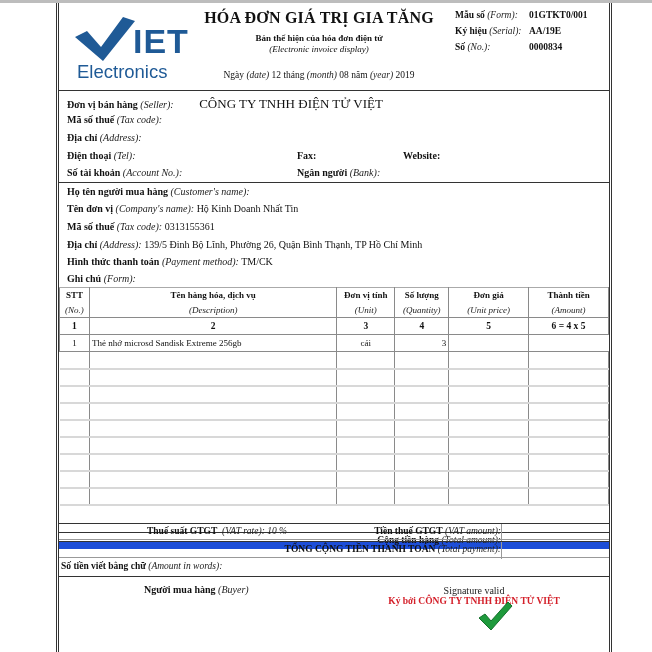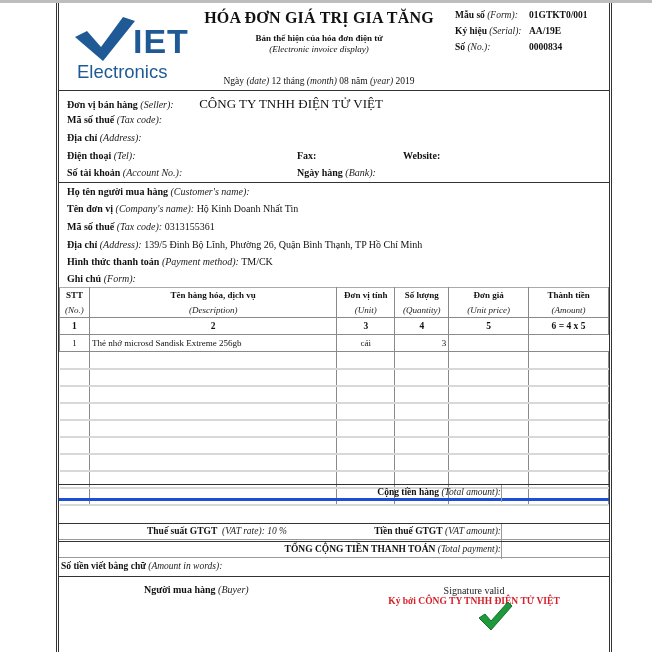--- a/index.html
+++ b/index.html
@@ -14,21 +14,21 @@
   .i { font-style: italic; font-weight: normal; color: #222; }
 
   
   .header { position: absolute; left: 0; top: 0; width: 550px; height: 88px; border-bottom: 1.5px solid #333; }
   .logo { position: absolute; left: 14px; top: 14px; width: 116px; height: 64px; }
   .title-block { position: absolute; left: 140px; top: 6px; width: 240px; text-align: center; }
   .title { font-size: 16px; font-weight: bold; letter-spacing: 0.2px; color: #111; }
   .subtitle { font-size: 11px; font-style: italic; margin-top: 2px; }
   .display-title { font-size: 9px; font-weight: bold; margin-top: 6px; }
   .display-sub { font-size: 9px; font-style: italic; margin-top: 1px; }
-  .date-line { font-size: 9.5px; margin-top: 22px; }
+  .date-line { font-size: 9.5px; margin-top: 16px; }
   .meta { position: absolute; left: 396px; top: 5px; font-size: 9.5px; }
   .meta-row { display: flex; height: 16px; line-height: 14px; }
   .meta-label { width: 74px; font-weight: bold; }
   .meta-value { font-weight: bold; }
 
   
   .seller { position: absolute; left: 0; top: 88px; width: 550px; height: 92px; border-bottom: 1.5px solid #333; }
   .buyer { position: absolute; left: 0; top: 180px; width: 550px; height: 104px; }
   .row { position: absolute; left: 8px; font-size: 10px; white-space: nowrap; }
   .row.big .value { font-size: 13px; font-weight: normal; margin-left: 23px; }
@@ -121,21 +121,21 @@
     <div class="row" style="top:59px; left:238px">
       <span class="b">Fax:</span>
     </div>
     <div class="row" style="top:59px; left:344px">
       <span class="b">Website:</span>
     </div>
     <div class="row" style="top:76px">
       <span class="b">Số tài khoản</span> <span class="i">(Account No.):</span>
     </div>
     <div class="row" style="top:76px; left:238px">
-      <span class="b">Ngày hàng</span> <span class="i">(Bank):</span>
+      <span class="b">Ngân người</span> <span class="i">(Bank):</span>
     </div>
   </div>
 
   <div class="buyer">
     <div class="row" style="top:3px">
       <span class="b">Họ tên người mua hàng</span> <span class="i">(Customer's name):</span>
     </div>
     <div class="row" style="top:20px">
       <span class="b">Tên đơn vị</span> <span class="i">(Company's name):</span> <span>Hộ Kinh Doanh Nhất Tin</span>
     </div>
@@ -255,21 +255,21 @@
           <td></td>
           <td></td>
           <td></td>
           <td></td>
           <td></td>
           <td></td>
         </tr>
   </tbody>
     </table>
 
-  <div class="tot-row" style="top:481px; border-top:1.5px solid #333; border-bottom:3px solid #1d4ed8;">
+  <div class="tot-row" style="top:529px; border-top:1.5px solid #333; border-bottom:7px solid #1d4ed8;">
     <div class="tot-label"><span class="b">Cộng tiền hàng</span> <span class="i">(Total amount):</span></div>
     <div class="tot-cell"></div>
   </div>
   <div class="tot-row" style="top:520px; border-top:1.5px solid #333; border-bottom:1px solid #999;">
     <div class="vat-rate"><span class="b">Thuế suất GTGT</span> &nbsp;<span class="i">(VAT rate):</span> <span class="i">10 %</span></div>
     <div class="tot-label"><span class="b">Tiền thuế GTGT</span> <span class="i">(VAT amount):</span></div>
     <div class="tot-cell"></div>
   </div>
   <div class="tot-row" style="top:555px; height:19px; border-bottom:1.5px solid #333;">
     <div style="position:absolute; left:2px; top:3px; white-space:nowrap;"><span class="b">Số tiền viết bằng chữ</span> <span class="i">(Amount in words):</span></div>

